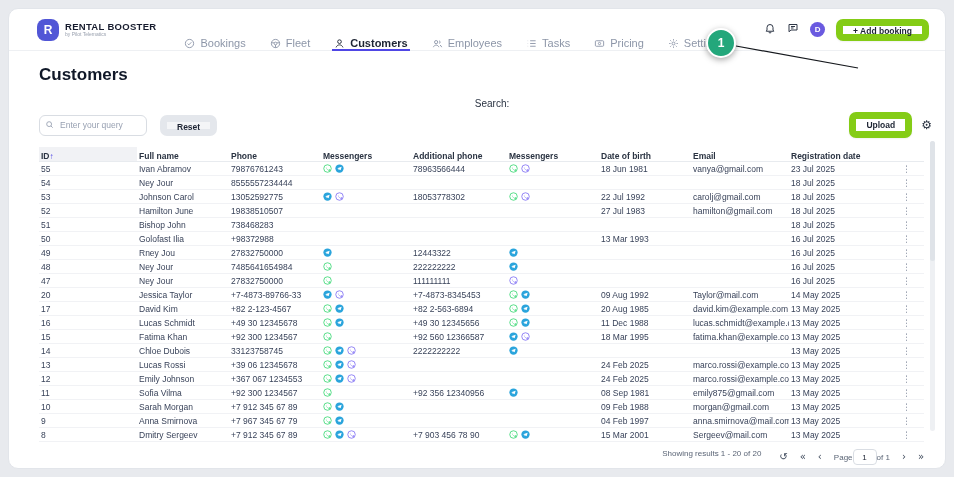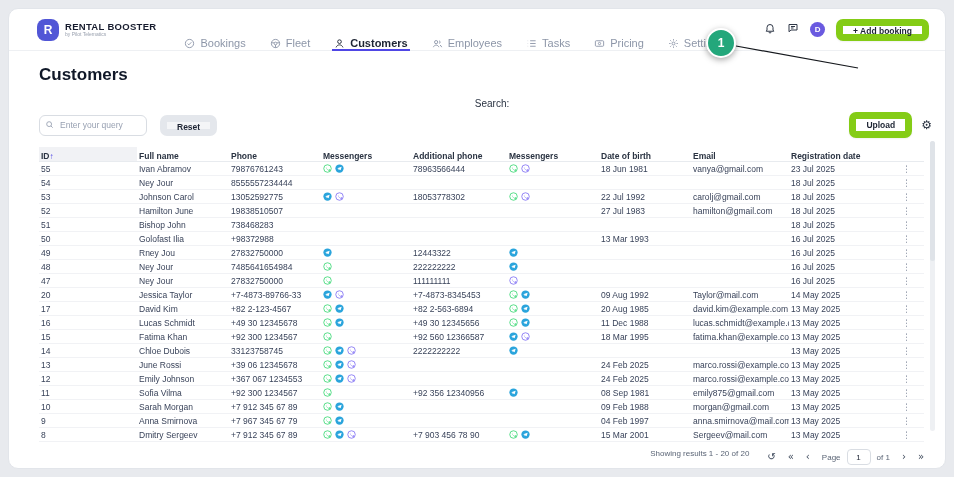--- a/index.html
+++ b/index.html
@@ -112,21 +112,21 @@
   .kebab-cell { text-align: center; padding: 0; }
   .kebab { background: none; border: none; cursor: pointer; font-size: 9px; color: #7b8498; line-height: 14px; }
   
   .footer {
     display: flex; justify-content: flex-end;
     gap: 12px; margin: 7px 21px 0 30px;
     font-size: 8px; color: #5b6576;
   }
   .pg-btn { background: none; border: none; cursor: pointer; font-size: 10px; color: #3f4a5c; line-height: 1; font-family: "DejaVu Sans", sans-serif; }
   .refresh-btn { font-size: 10px; margin-left: 6px; }
-  .page-group { display: flex; align-items: center; gap: 6px; }
+  .page-group { display: flex; align-items: center; }
   .page-input {
     width: 24px; height: 16px; text-align: center;
     border: 1px solid #d9dde3; border-radius: 4px;
     font-size: 8px; color: #1d2433; outline: none;
     font-family: "Liberation Sans", sans-serif;
   }
   
   .vscroll {
     position: absolute; right: 10px; top: 132px;
     width: 5px; height: 290px;
@@ -679,21 +679,21 @@
               </svg>
             </span>
           </div>
           <div class="cell"></div>
           <div class="cell"></div>
           <div class="cell">13 May 2025</div>
           <div class="cell kebab-cell"><span class="kebab">⋮</span></div>
         </div>
         <div class="row grid-cols">
           <div class="cell">13</div>
-          <div class="cell">June Rossi</div>
+          <div class="cell">Lucas Rossi</div>
           <div class="cell">+39 06 12345678</div>
           <div class="cell msgr">
             <span class="micon">
               <svg viewBox="0 0 24 24">
                 <circle cx="12" cy="12" r="10" fill="#fff" stroke="#25D366" stroke-width="2"></circle>
                 <path fill="#25D366" d="M8.2 7.6c-.4 3.6 3.2 7.8 7.2 8.4l1.2-1.9 2.6 1.4-.9 2.4c-5.2 0-10.1-4.8-10.8-10l.7-.3z"></path>
               </svg>
             </span>
             <span class="micon">
               <svg viewBox="0 0 24 24">

